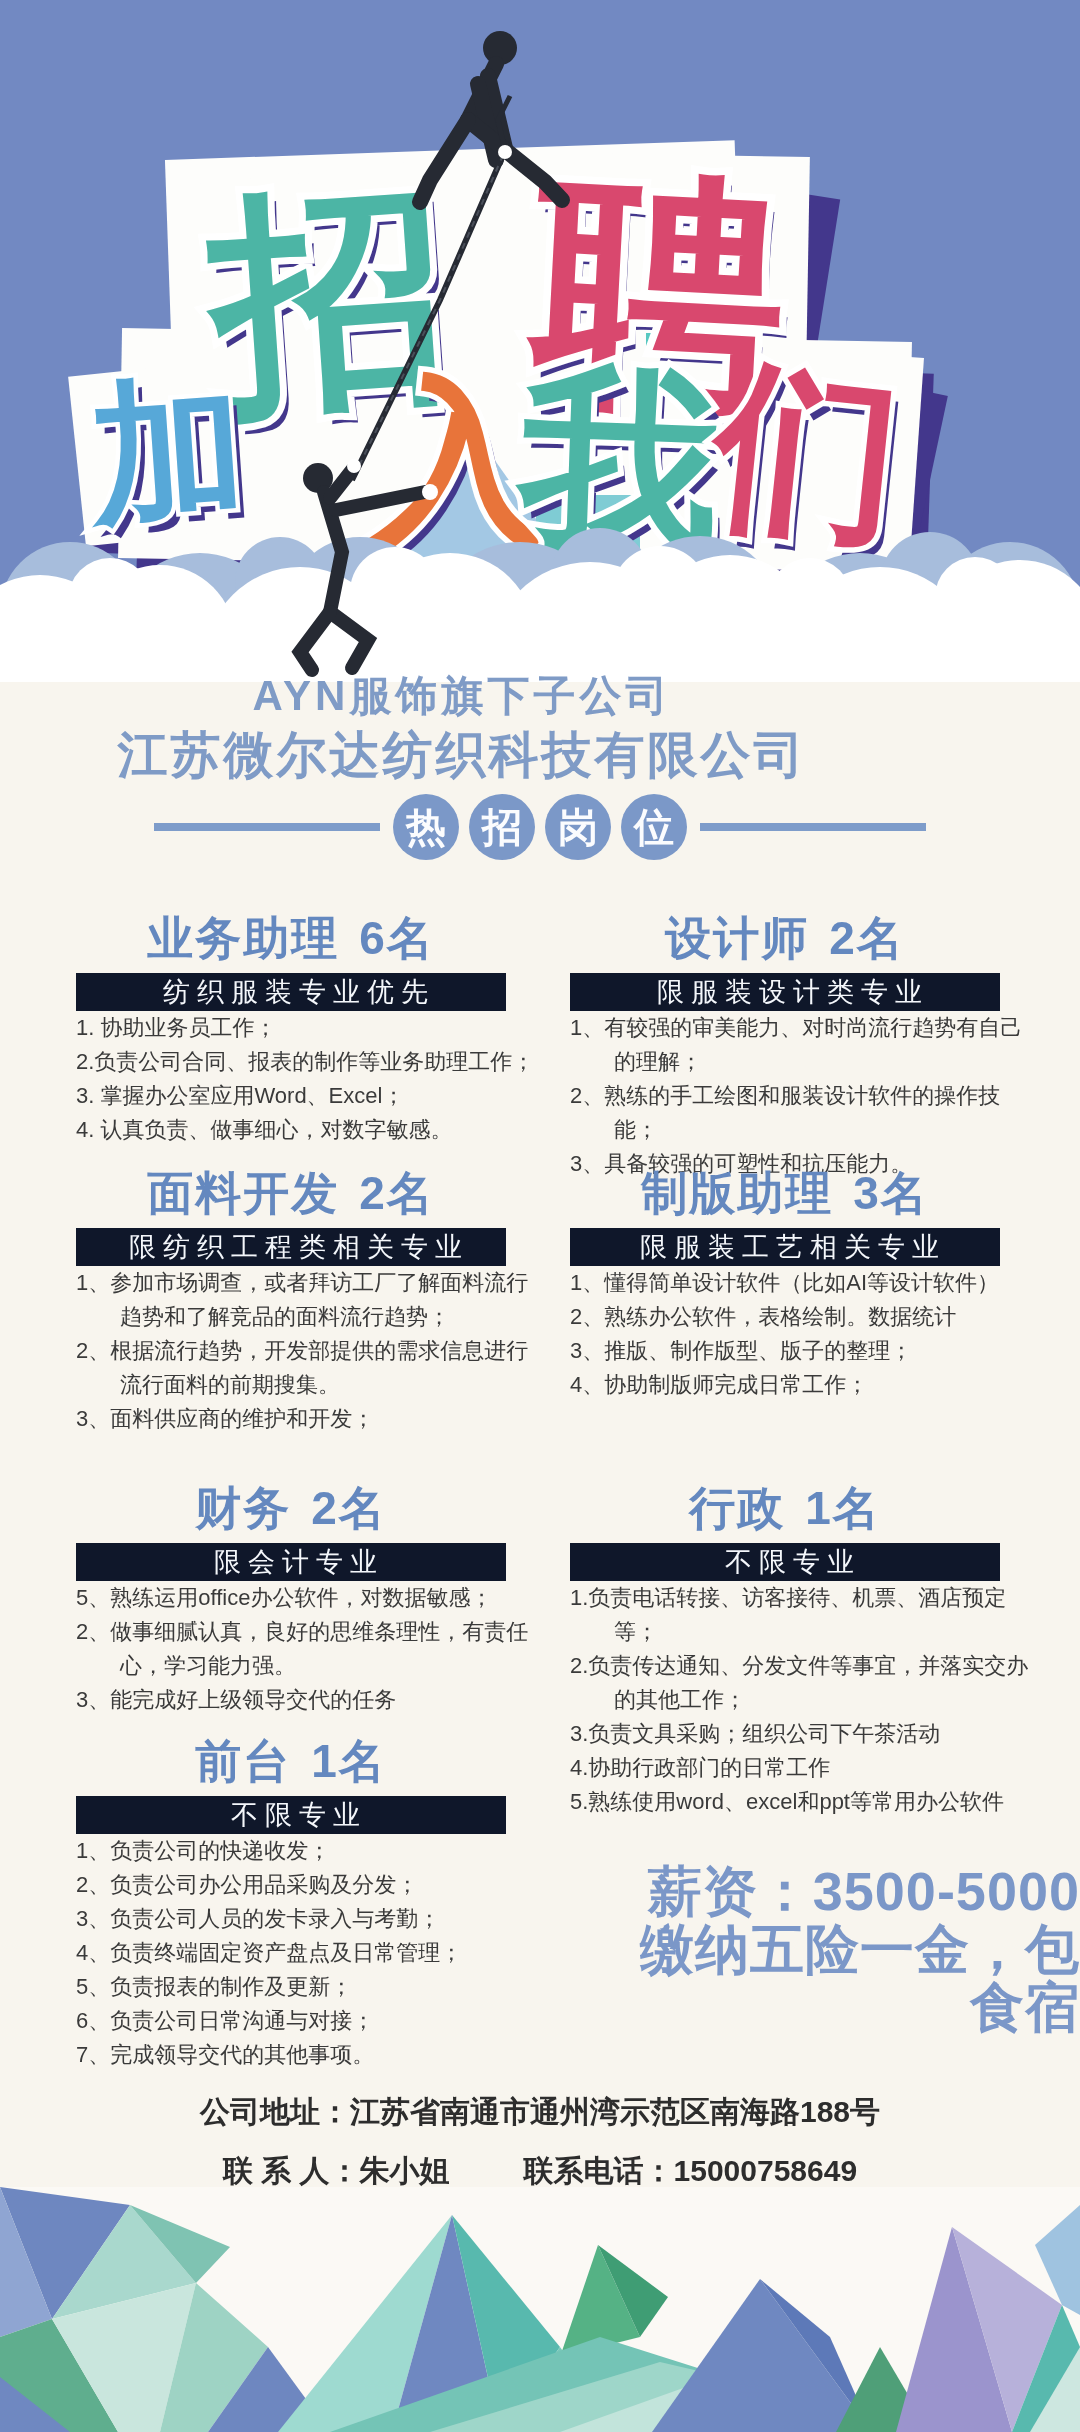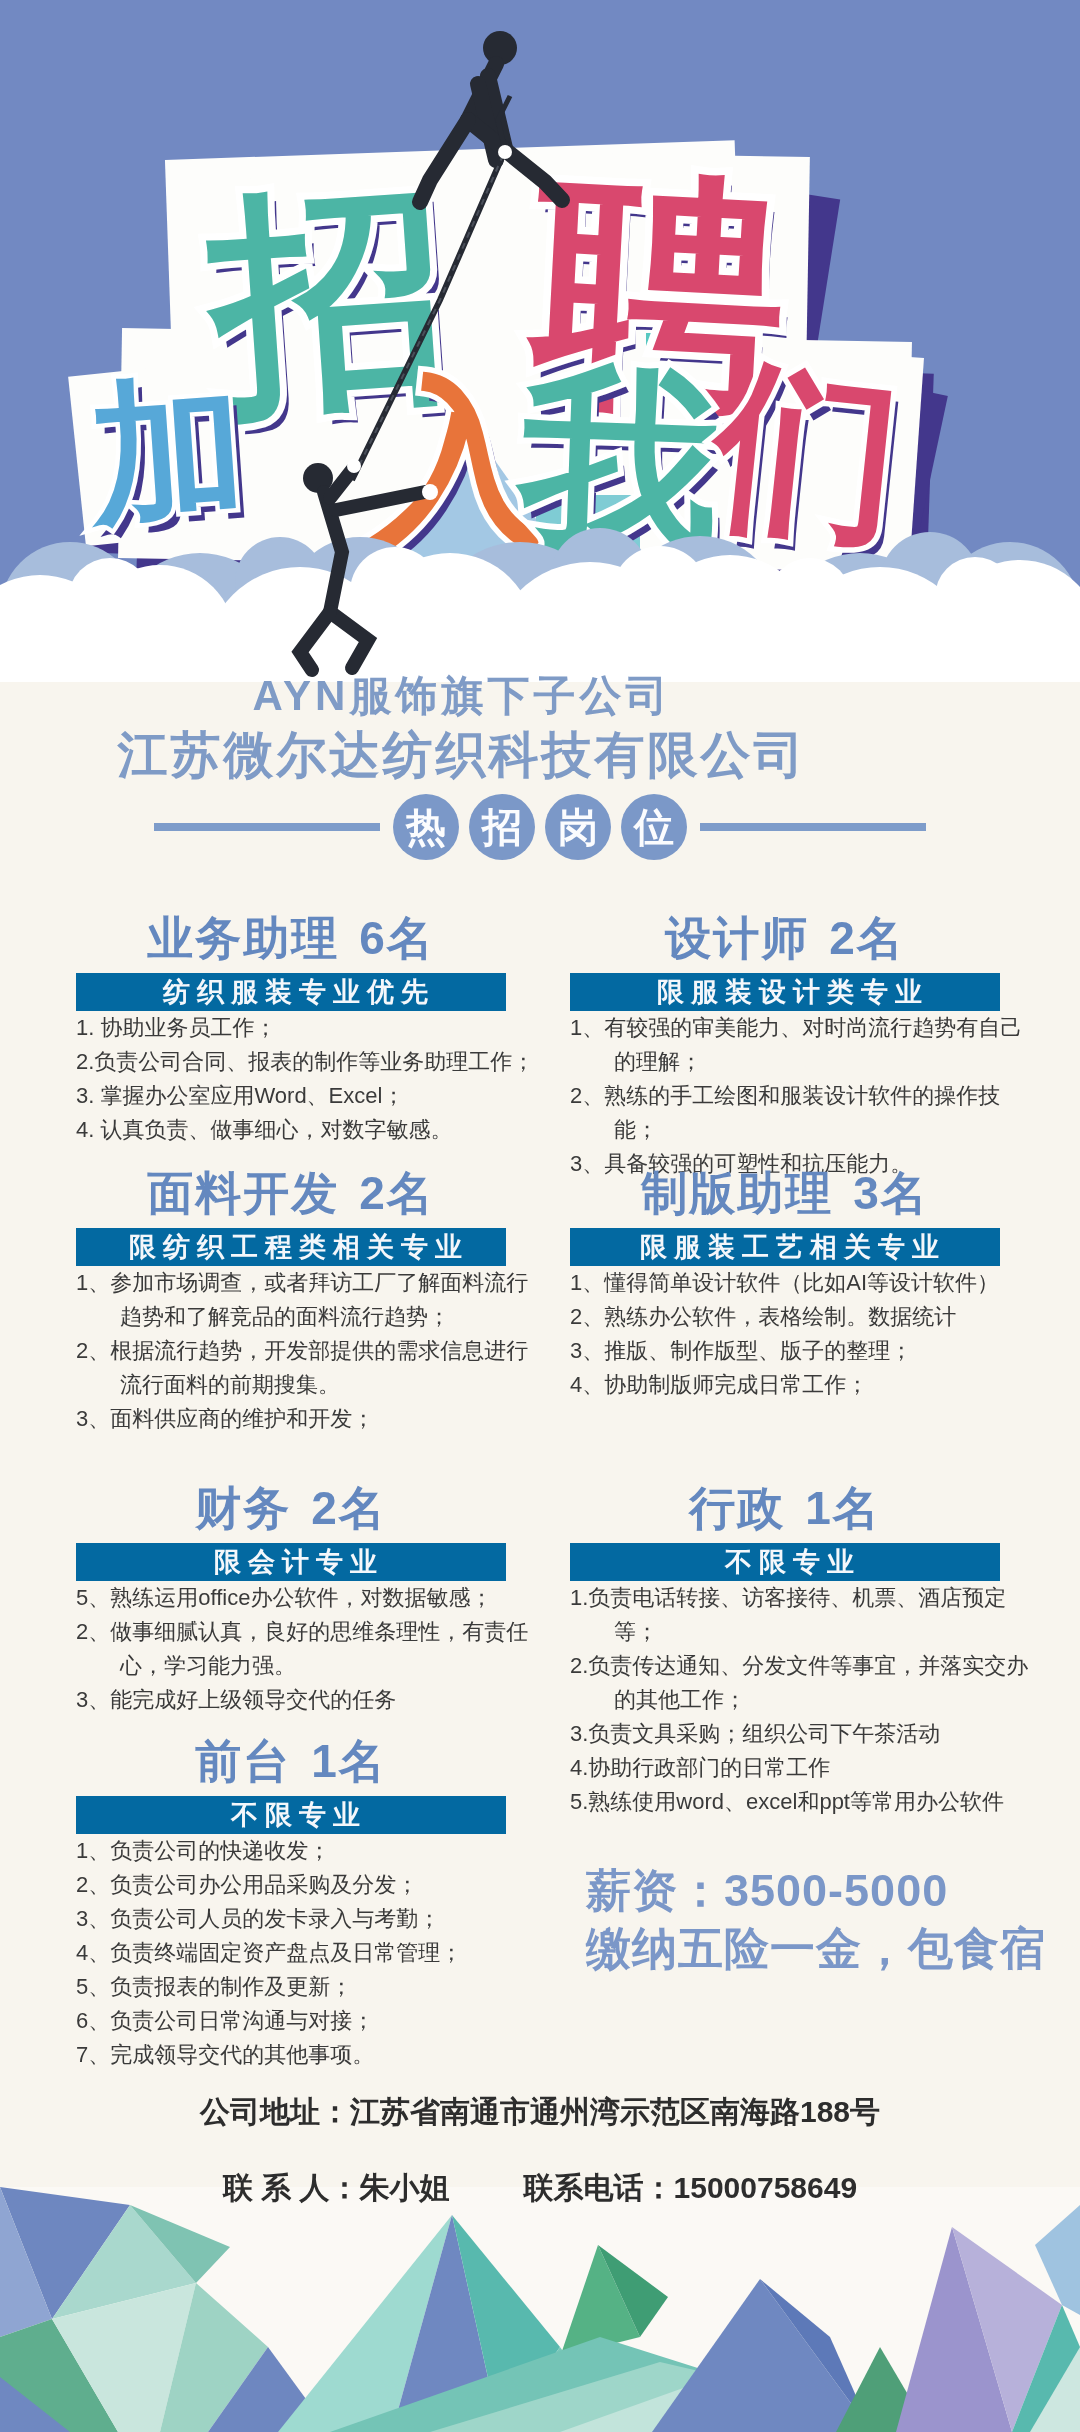--- a/index.html
+++ b/index.html
@@ -20,36 +20,36 @@
   #badge-row{position:absolute;left:0;top:792px;width:1080px;height:70px;z-index:3;
     display:flex;align-items:center;justify-content:center;gap:13px;}
   .badge-line{width:226px;height:8px;background:#7e9cca;}
   .badge-circle{width:66px;height:66px;border-radius:50%;background:#7b98c8;
     color:#fbfcfe;font-size:40px;font-weight:bold;display:flex;align-items:center;
     justify-content:center;line-height:1;}
   
   .job-section{position:absolute;width:430px;z-index:3;}
   .job-head{display:flex;justify-content:center;align-items:baseline;gap:20px;
     color:#6488bf;font-weight:bold;font-size:46px;line-height:50px;letter-spacing:2px;}
-  .job-bar{margin-top:10px;height:38px;background:#0369a1;color:#f4f7fb;
-    font-size:27px;line-height:38px;text-align:center;letter-spacing:7px;font-weight:bold;padding-left:16px;}
+  .job-bar{margin-top:10px;height:38px;background:#0f172a;color:#f4f7fb;
+    font-size:27px;line-height:38px;text-align:center;letter-spacing:7px;font-weight:normal;padding-left:16px;}
   .job-items{list-style:none;margin:0 0 0;padding:0;width:464px;
     color:#3a3a3a;font-size:22px;line-height:34px;}
   .job-items li{padding-left:2em;text-indent:-2em;}
   #jb0{left:76px;top:913px;}  #jb1{left:570px;top:913px;}
   #jb2{left:76px;top:1168px;} #jb3{left:570px;top:1168px;}
   #jb4{left:76px;top:1483px;} #jb5{left:570px;top:1483px;}
   #jb6{left:76px;top:1736px;}
   
   #salary{position:absolute;left:586px;top:1862px;z-index:3;color:#7b97c8;
-    font-weight:bold;font-size:45px;line-height:58px;letter-spacing:1px;}
+    font-weight:bold;font-size:54px;line-height:58px;letter-spacing:1px;text-align:right;}
   
   #contact{position:absolute;left:0;top:2092px;width:1080px;z-index:3;
     color:#2d2d2d;font-weight:bold;font-size:30px;text-align:center;}
-  #contact .c-line2{margin-top:35px;display:flex;justify-content:center;gap:74px;}
+  #contact .c-line2{margin-top:18px;display:flex;justify-content:center;gap:74px;}
   
   #footer-svg{position:absolute;left:0;bottom:0;z-index:2;display:block;}
 </style>
 </head>
 <body>
 
 <div id="poster">
 
   <svg id="header-svg" width="1080" height="682" viewBox="0 0 1080 682">
 

